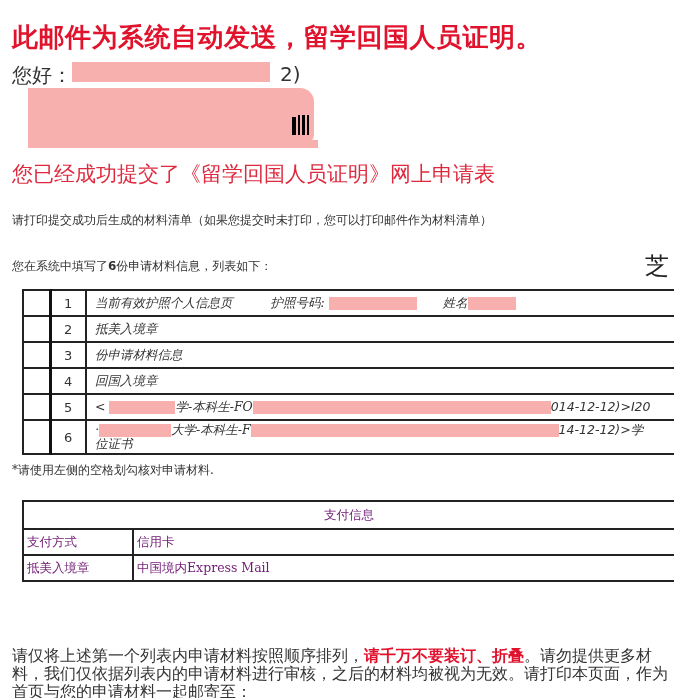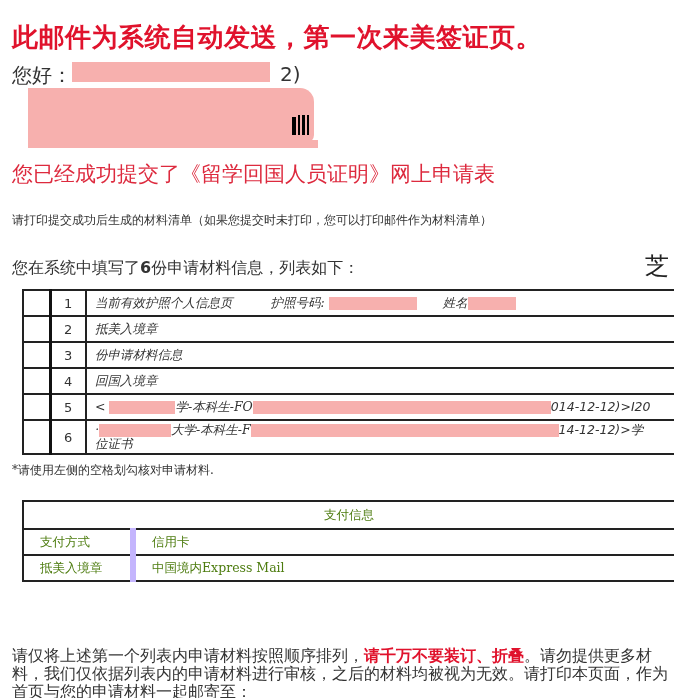--- a/index.html
+++ b/index.html
@@ -7,51 +7,51 @@
   body { position: relative; font-family: "DejaVu Sans", "Liberation Sans", sans-serif; color: #333; }
 
   .abs { position: absolute; }
   .redact { position: absolute; background: #f7b0ae; }
 
   .headline { left: 12px; top: 20px; font-size: 26px; font-weight: bold; color: #e0122c; font-family: "DejaVu Serif", serif; letter-spacing: 0.5px; white-space: nowrap; }
   .greeting { left: 12px; top: 62px; font-size: 20px; color: #333; white-space: nowrap; }
   .greeting .tail { position: absolute; left: 268px; top: 0; }
   .subhead { left: 12px; top: 160px; font-size: 21px; color: #dd2a3e; font-family: "DejaVu Serif", serif; white-space: nowrap; }
   .note { left: 12px; top: 212px; font-size: 12px; color: #333; white-space: nowrap; font-family: "DejaVu Serif", serif; }
-  .count { left: 12px; top: 258px; font-size: 16px; color: #333; white-space: nowrap; font-family: "DejaVu Serif", serif; }
+  .count { left: 12px; top: 258px; font-size: 12px; color: #333; white-space: nowrap; font-family: "DejaVu Serif", serif; }
   .count b { font-family: "DejaVu Sans", sans-serif; font-weight: bold; }
   .glyph { left: 645px; top: 250px; font-size: 24px; color: #222; font-family: "DejaVu Serif", serif; }
 
   
   .mat-table { position: absolute; left: 22px; top: 289px; width: 652px; border-collapse: collapse; }
   .mat-table td { border-top: 2px solid #222; border-bottom: 2px solid #222; height: 26px; font-size: 12.5px; color: #333; padding: 0 8px; vertical-align: middle; }
   .mat-table td.chk { width: 27px; border-left: 2px solid #222; border-right: 3px solid #111; padding: 0; }
   .mat-table td.num { width: 36px; border-right: 2px solid #222; text-align: center; font-family: "DejaVu Sans", sans-serif; font-size: 13px; }
   .mat-table td.content { position: relative; border-right: none; white-space: nowrap; font-family: "DejaVu Serif", serif; font-style: italic; }
   .mat-table tr.tall td { height: 34px; }
   .mat-table .mono { font-family: "DejaVu Sans", sans-serif; }
   .line2 { display: block; line-height: 14px; }
 
   .hint { left: 12px; top: 462px; font-size: 12px; color: #333; white-space: nowrap; font-family: "DejaVu Serif", serif; }
 
   
   .pay-table { position: absolute; left: 22px; top: 500px; width: 652px; border-collapse: collapse; }
-  .pay-table td { border: 2px solid #222; border-right: none; height: 26px; font-size: 12.5px; color: #4d7c0f; padding: 0 16px; vertical-align: middle; font-family: "DejaVu Serif", serif; }
+  .pay-table td { border: 2px solid #222; border-right: none; height: 26px; font-size: 12.5px; color: #701a75; padding: 0 3px; vertical-align: middle; font-family: "DejaVu Serif", serif; }
   .pay-table td.title { text-align: center; height: 28px; }
-  .pay-table td.label { width: 110px; border-right: 6px solid #c4b5fd; }
+  .pay-table td.label { width: 110px; border-right: 1px solid #c4b5fd; }
   .pay-table td.value { position: relative; }
   .pay-table .sans { font-family: "DejaVu Sans", sans-serif; }
 
   .footer { left: 12px; top: 647px; width: 670px; font-size: 16px; line-height: 18px; color: #333; font-family: "DejaVu Serif", serif; }
   .footer .warn { color: #e0122c; font-weight: bold; }
 </style>
 </head>
 <body>
 
-<div class="abs headline">此邮件为系统自动发送，第一次来美签证页。</div>
+<div class="abs headline">此邮件为系统自动发送，留学回国人员证明。</div>
 
 <div class="abs greeting">
   <span>您好：</span>
   <span class="tail">2)</span>
 </div>
 <div class="redact" style="left:72px;top:62px;width:198px;height:20px;"></div>
 
 <div class="redact" style="left:28px;top:88px;width:286px;height:55px;border-radius:0 14px 8px 0;"></div>
 <div class="abs" style="left:290px;top:115px;width:22px;height:22px;">
   <div style="position:absolute;left:2px;top:2px;width:4px;height:18px;background:#000;"></div>

